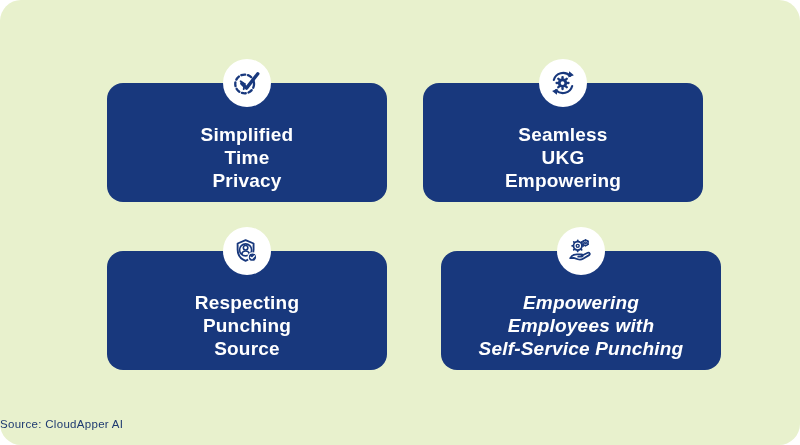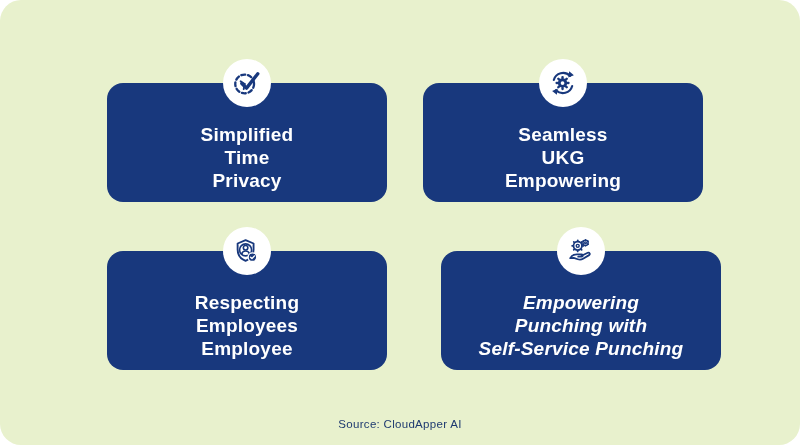--- a/index.html
+++ b/index.html
@@ -58,21 +58,21 @@
     font-size: 19px;
     font-weight: bold;
     line-height: 23px;
     letter-spacing: 0.2px;
   }
   .source {
     position: absolute;
     left: 0;
     right: 0;
     top: 418px;
-    text-align: center;
+    text-align: left;
     font-size: 11.5px;
     color: #1e3a70;
     letter-spacing: 0.3px;
   }
   .ic { stroke: #18387d; fill: none; stroke-linecap: round; stroke-linejoin: round; }
   .icf { fill: #18387d; stroke: none; }
 </style>
 </head>
 <body>
 
@@ -144,22 +144,22 @@
         <path class="ic" d="M14.5 4.5 L23 8 V14.5 C23 20.8 19.4 24.6 14.5 26.5 C9.6 24.6 6 20.8 6 14.5 V8 Z" stroke-width="2"></path>
         <circle class="ic" cx="14.5" cy="14.8" r="6.4" stroke-width="1.7"></circle>
         <circle class="ic" cx="14.5" cy="12.6" r="2.4" stroke-width="1.7"></circle>
         <path class="ic" d="M10.4 19.2 C10.9 16.9 12.4 16 14.5 16 C16.6 16 18.1 16.9 18.6 19.2" stroke-width="1.7"></path>
         <circle cx="21.8" cy="22.6" r="4.6" fill="#18387d" stroke="#ffffff" stroke-width="1.4"></circle>
         <path d="M19.8 22.6 L21.3 24.1 L24 21.2" fill="none" stroke="#ffffff" stroke-width="1.5" stroke-linecap="round" stroke-linejoin="round"></path>
       </svg>
     </div>
     <div class="card-title">
       <span>Respecting</span>
-      <span>Employees</span>
-      <span>Employee</span>
+      <span>Punching</span>
+      <span>Source</span>
     </div>
   </div>
 
   <div class="card pos-br">
     <div class="icon-circle">
       <svg width="30" height="30" viewBox="0 0 32 32">
         <g>
           <g transform="rotate(0 12.5 10.5)">
               <rect class="icf" x="11.6" y="3.6" width="1.9" height="2.5" rx="0.9"></rect>
             </g>
@@ -207,20 +207,20 @@
               <rect class="icf" x="20.1" y="3.1" width="1.5" height="1.9" rx="0.7"></rect>
             </g>
           <circle class="ic" cx="20.8" cy="7.2" r="2.8" stroke-width="1.6"></circle>
           <circle class="ic" cx="20.8" cy="7.2" r="1" stroke-width="1.3"></circle>
         </g>
         <path class="ic" stroke-width="1.9" d="M4.5 23.6 C6 21.1 8.6 19.7 11.6 19.7 L16.8 19.7 C18.3 19.7 18.3 22.1 16.8 22.1 L13 22.1 M16.6 21 L23.2 17.9 C25 17.1 26.2 19.4 24.6 20.4 L18.2 24.3 C16.5 25.3 14.4 25.5 12.6 24.8 L8.2 23.3 L4.5 23.6"></path>
       </svg>
     </div>
     <div class="card-title">
       <span>Empowering</span>
-      <span>Punching with</span>
+      <span>Employees with</span>
       <span>Self-Service Punching</span>
     </div>
   </div>
 
   <div class="source">Source: CloudApper AI</div>
 
 </div>
 
 </body></html>

